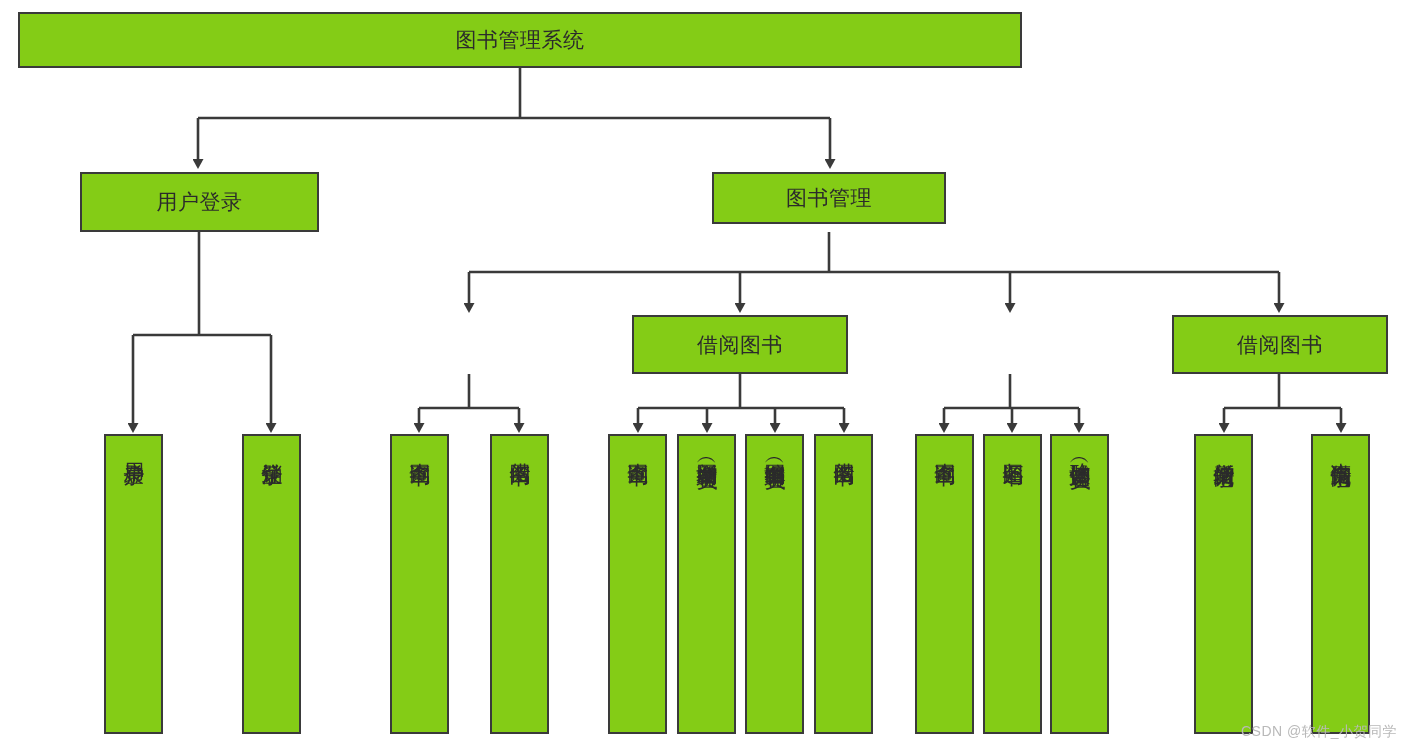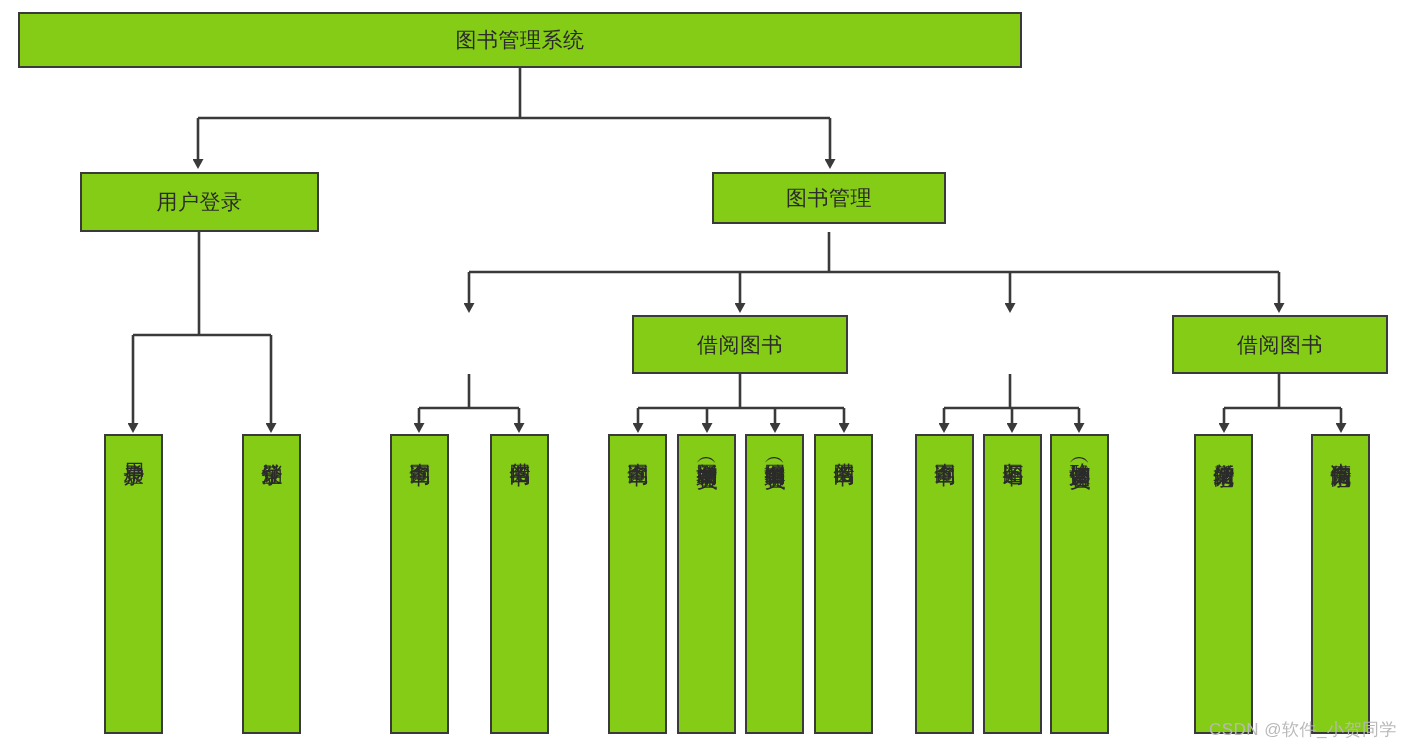--- a/index.html
+++ b/index.html
@@ -53,21 +53,21 @@
     font-size: 21px;
     line-height: 1.28;
     color: #2b2b2b;
     letter-spacing: 1px;
     white-space: nowrap;
   }
   .watermark {
     position: absolute;
     right: 8px;
     bottom: 6px;
-    font-size: 17px;
+    font-size: 14px;
     color: #b9b9b9;
     white-space: nowrap;
     letter-spacing: 0.5px;
     pointer-events: none;
   }
 </style>
 </head>
 <body>
 
 <div id="canvas">

